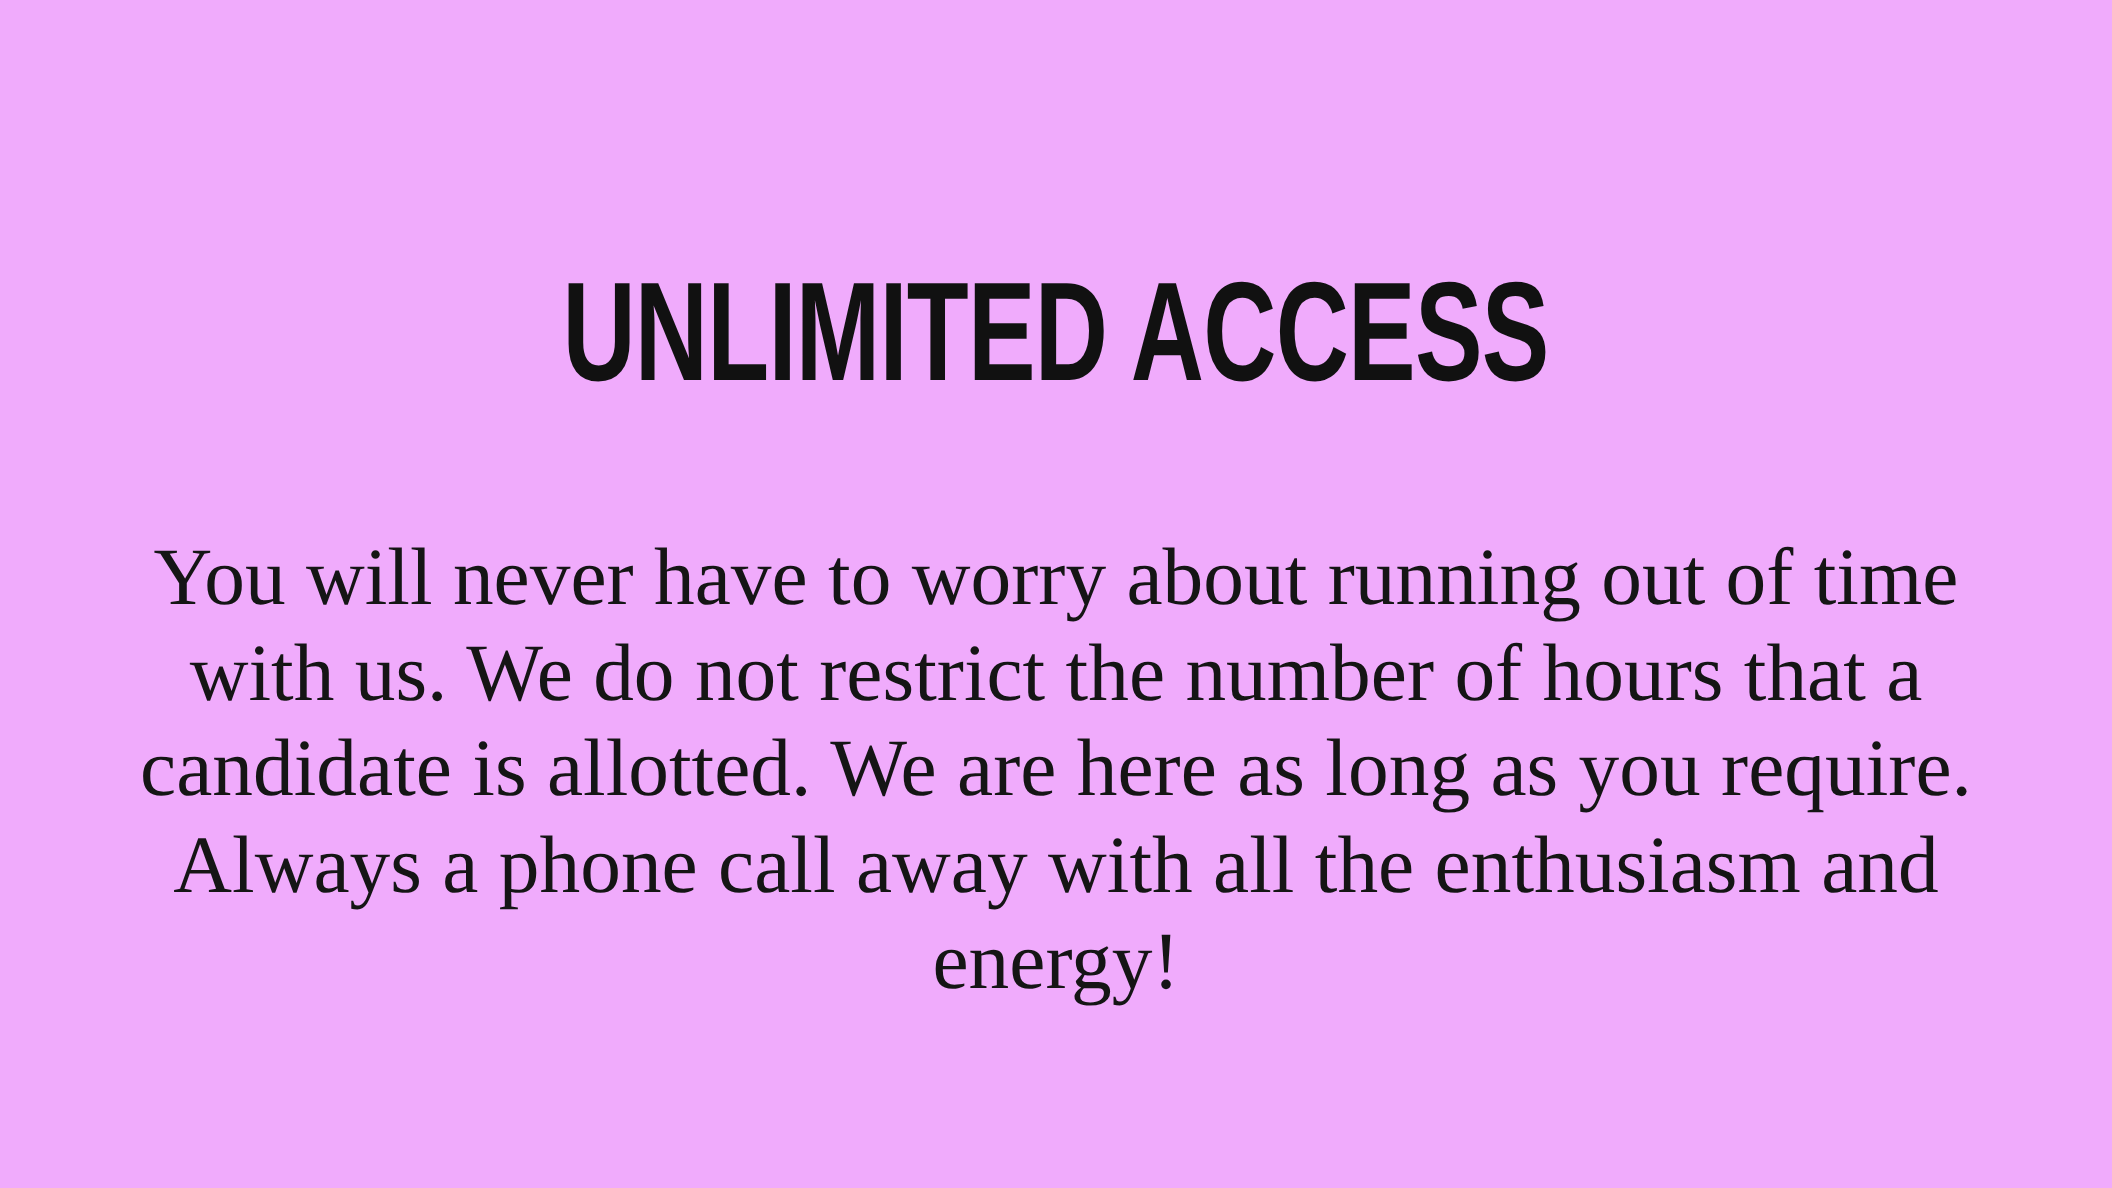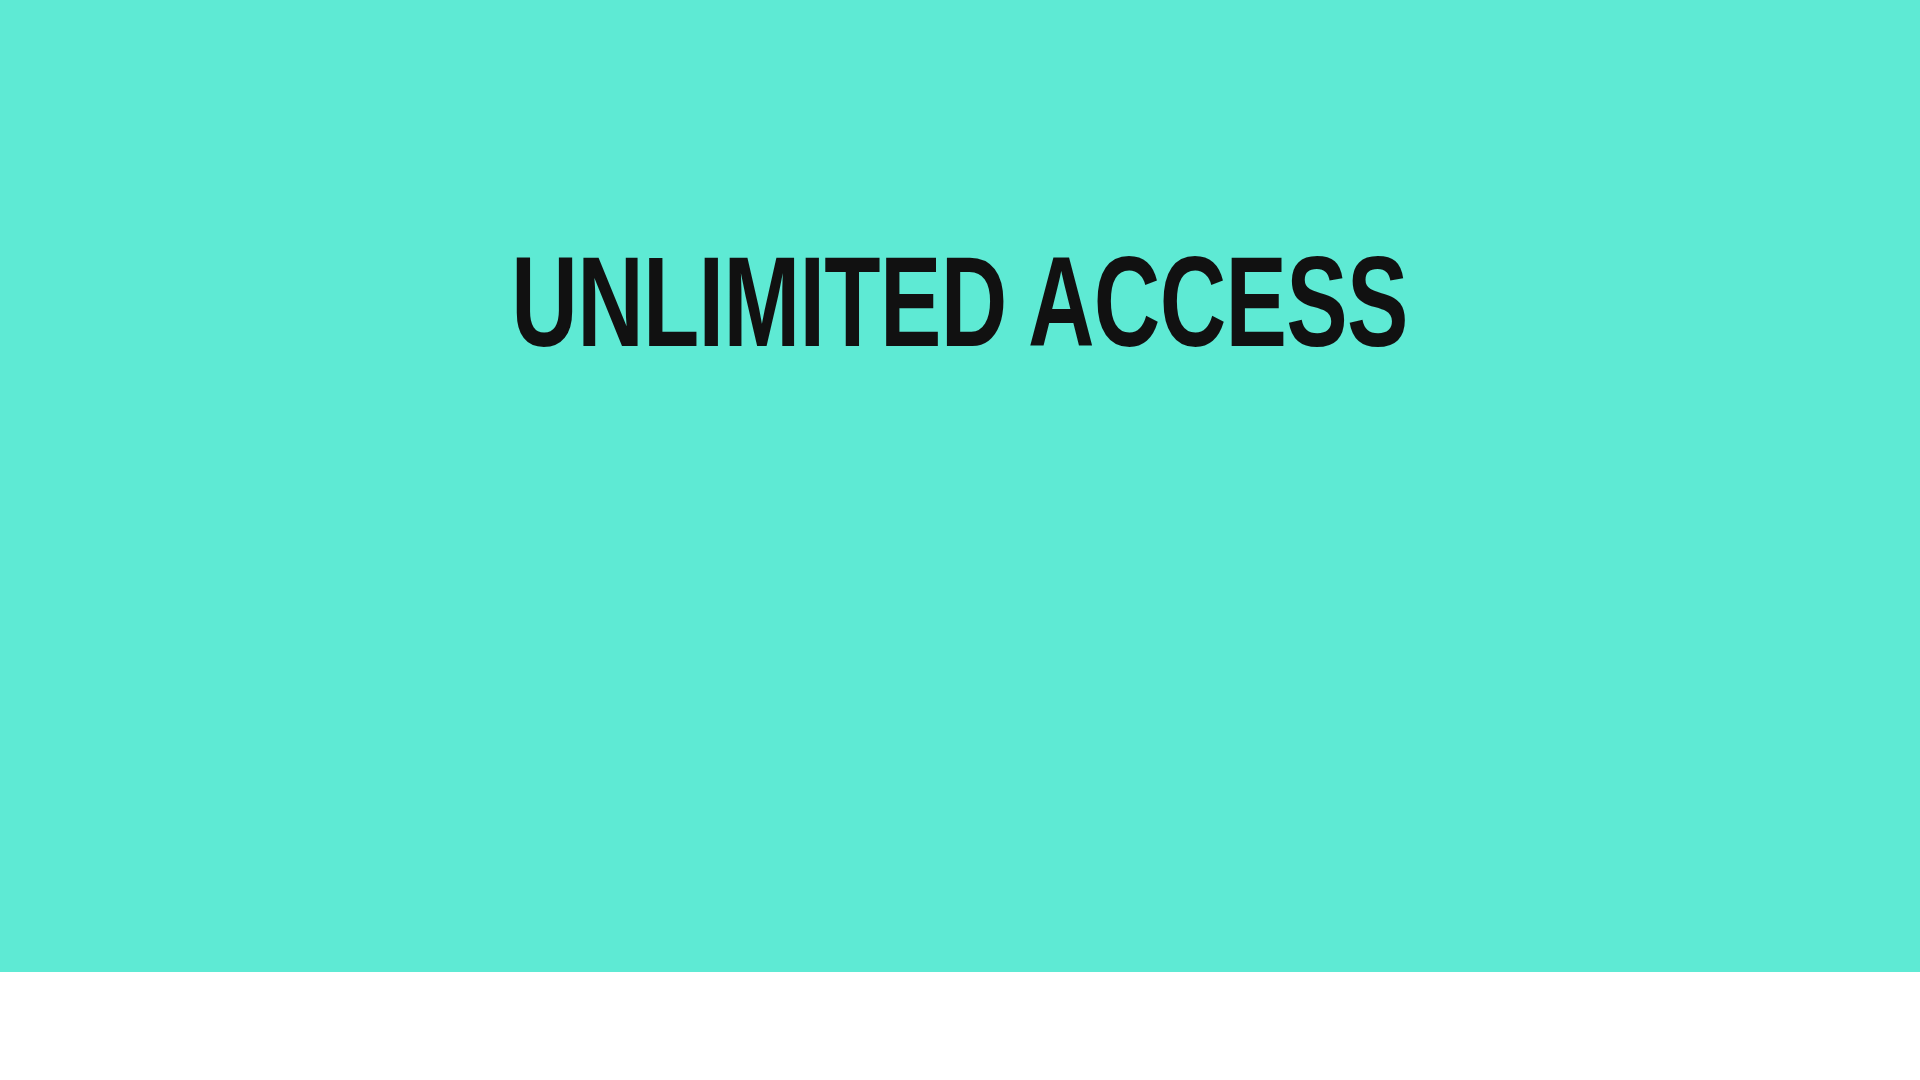--- a/index.html
+++ b/index.html
@@ -5,22 +5,22 @@
   html, body {
     margin: 0;
     padding: 0;
     width: 1920px;
     height: 1080px;
     background: #ffffff;
     overflow: hidden;
   }
   .slide {
     width: 1920px;
-    height: 972px;
-    background: #5eead4;
+    height: 1080px;
+    background: #f0abfc;
     display: flex;
     flex-direction: column;
     align-items: center;
     justify-content: flex-start;
     box-sizing: border-box;
     padding: 0;
   }
   .headline {
     margin-top: 238px;
     font-family: "Liberation Sans", sans-serif;
@@ -42,13 +42,14 @@
     line-height: 1.18;
     color: #151515;
     text-align: center;
   }
 </style>
 </head>
 <body>
 
 <div class="slide">
   <h1 class="headline">UNLIMITED ACCESS</h1>
+  <p class="body-copy">You will never have to worry about running out of time with us. We do not restrict the number of hours that a candidate is allotted. We are here as long as you require. Always a phone call away with all the enthusiasm and energy!</p>
 </div>
 
 </body></html>

